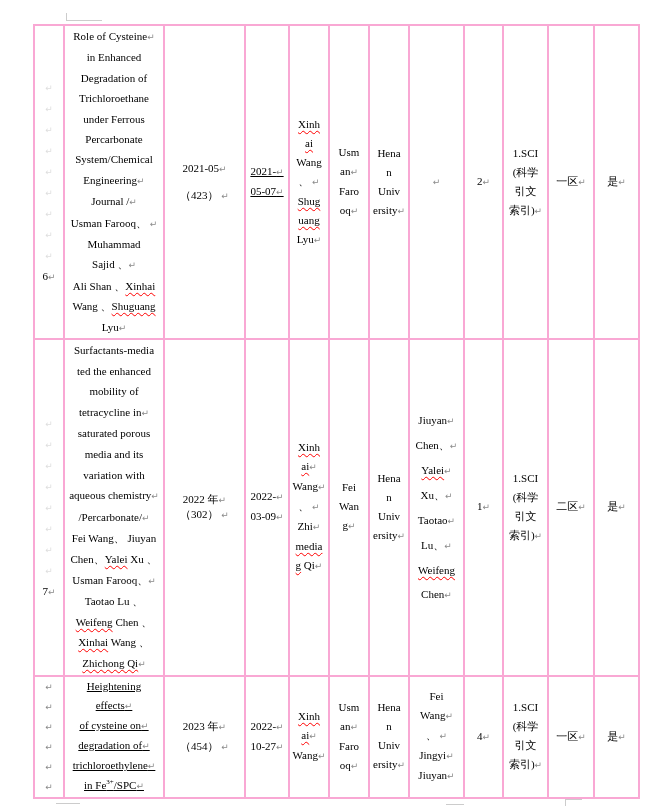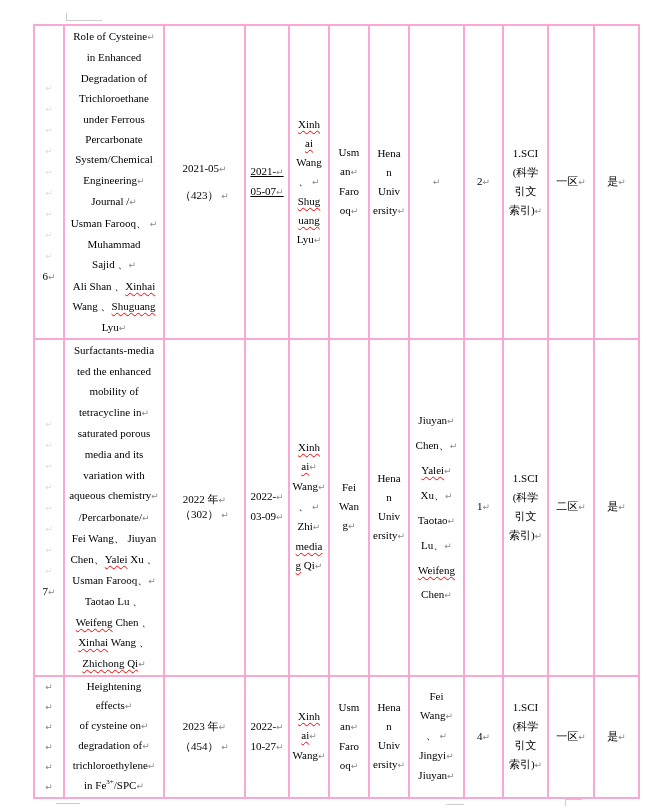--- a/index.html
+++ b/index.html
@@ -211,21 +211,21 @@
       </tr>
       <tr style="height: 119px;">
         <td style="line-height: 19px;">
           <span class="line"><span class="mark">↵</span></span>
           <span class="line"><span class="mark">↵</span></span>
           <span class="line"><span class="mark">↵</span></span>
           <span class="line"><span class="mark">↵</span></span>
           <span class="line"><span class="mark">↵</span></span>
           <span class="line"><span class="mark">↵</span></span>
         </td>
-        <td style="line-height: 19px;">
+        <td style="line-height: 19px; text-decoration: underline;">
           <span class="line"><span>Heightening</span></span>
           <span class="line"><span>effects</span><span class="mark">↵</span></span>
           <span class="line"><span>of cysteine on</span><span class="mark">↵</span></span>
           <span class="line"><span>degradation of</span><span class="mark">↵</span></span>
           <span class="line"><span>trichloroethylene</span><span class="mark">↵</span></span>
           <span class="line"><span>in Fe</span><sup class="sp">3+</sup><span>/SPC</span><span class="mark">↵</span></span>
         </td>
         <td style="line-height: 19px;">
           <span class="line"><span>2023 年</span><span class="mark">↵</span></span>
           <span class="line"><span>（454） </span><span class="mark">↵</span></span>

